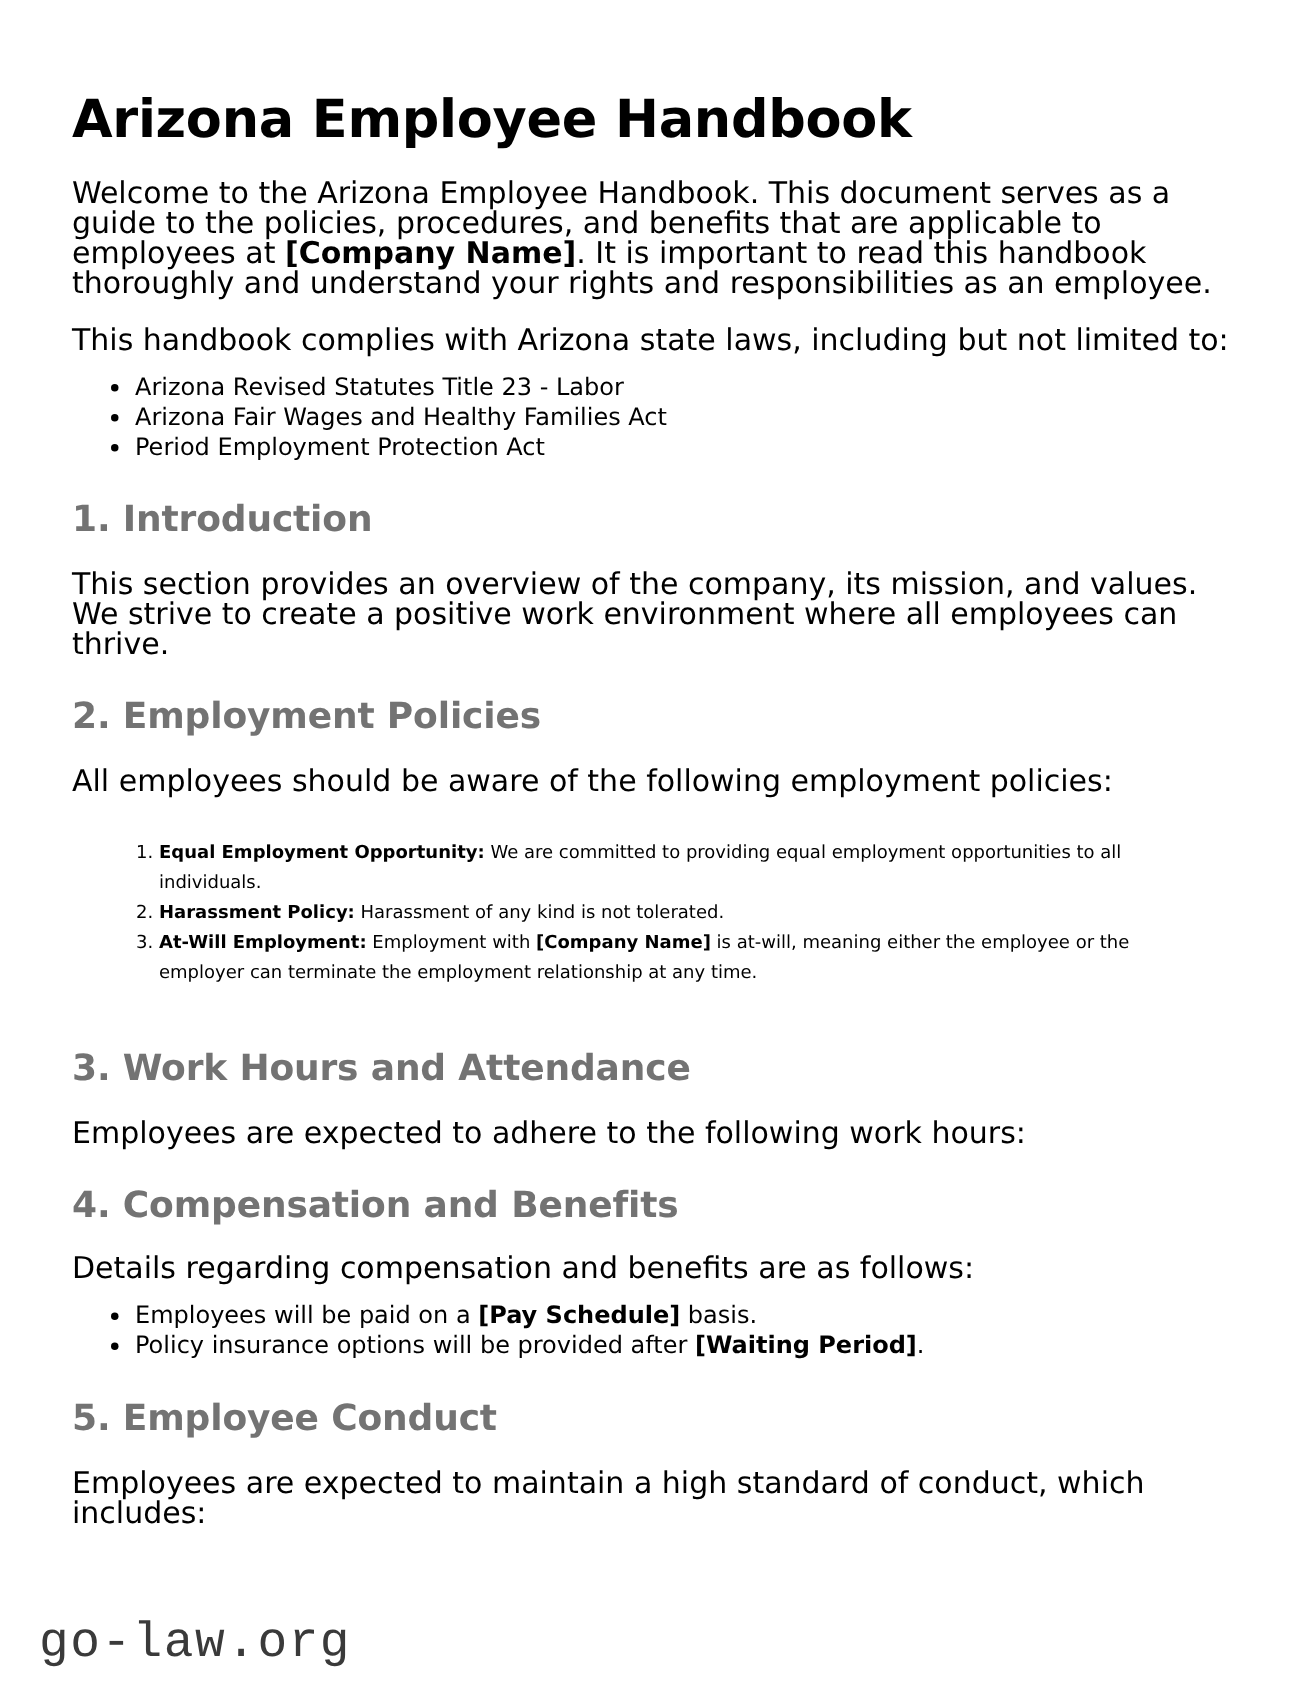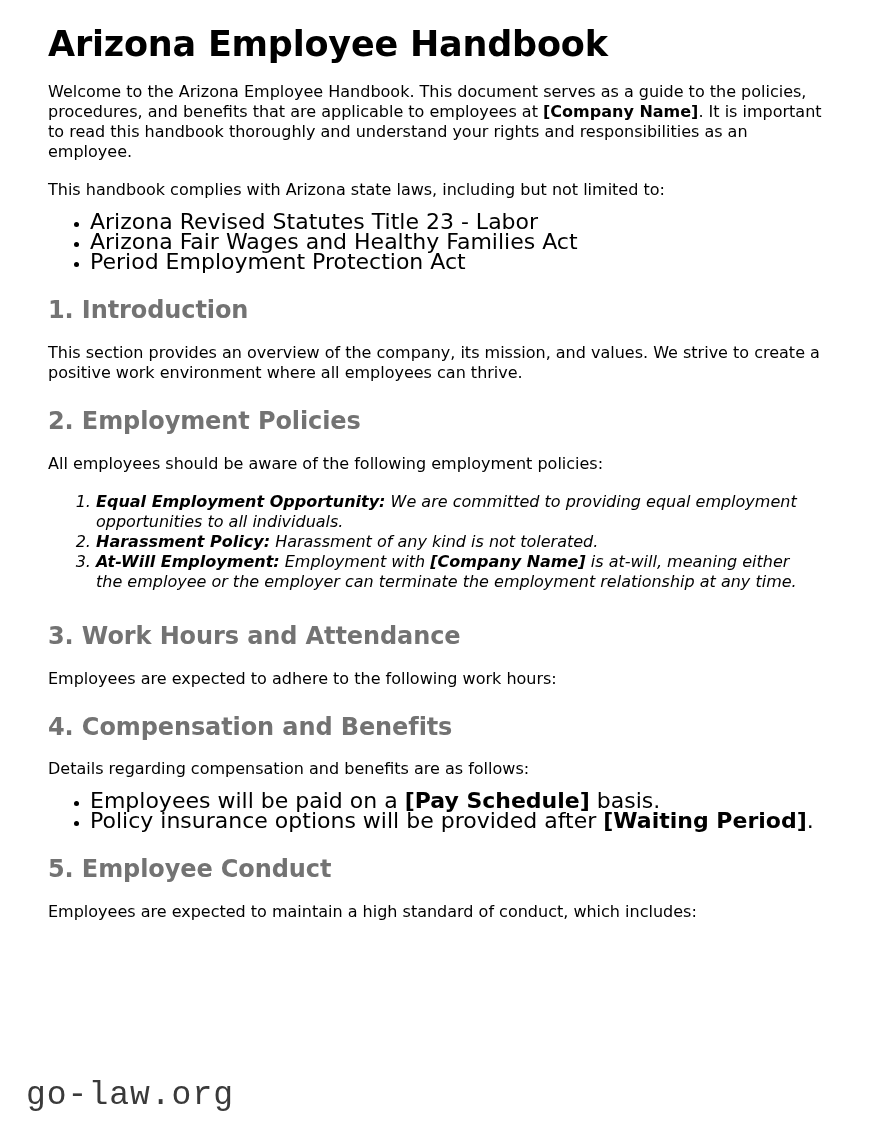--- a/index.html
+++ b/index.html
@@ -24,68 +24,67 @@
     top: 0;
     width: 775px;
   }
 
   h1.doc-title {
     font-size: 35px;
     font-weight: bold;
     line-height: 1.15;
     letter-spacing: -0.2px;
     margin: 0;
-    padding-top: 24px;
+    padding-top: 60px;
     color: #000;
   }
 
   h2.section-heading {
     font-size: 24px;
     font-weight: bold;
     line-height: 1.2;
     margin: 0;
     padding-top: 24px;
     padding-bottom: 0;
     color: #737373;
     letter-spacing: -0.1px;
   }
 
   p.body-text {
-    font-size: 16px;
+    font-size: 20px;
     line-height: 20px;
     margin: 0;
     padding-top: 18px;
     color: #000;
   }
 
   ul.bullet-list {
     margin: 0;
     padding-top: 12px;
     padding-bottom: 0;
     padding-left: 42px;
     list-style: disc;
-    font-size: 22px;
+    font-size: 16px;
     line-height: 20px;
   }
   ul.bullet-list li {
     margin: 0;
     padding: 0;
   }
   ul.bullet-list li::marker {
     font-size: 15px;
   }
 
   ol.numbered-list {
-    margin: 6px;
+    margin: 16px;
     padding-top: 12px;
     padding-bottom: 0;
     padding-left: 42px;
-    font-size: 16px;
+    font-size: 12px;
     line-height: 20px;
-    font-style: italic;
   }
   ol.numbered-list li {
     margin: 0;
     padding: 0;
   }
 
   b, strong, .bold {
     font-weight: bold;
   }
 

